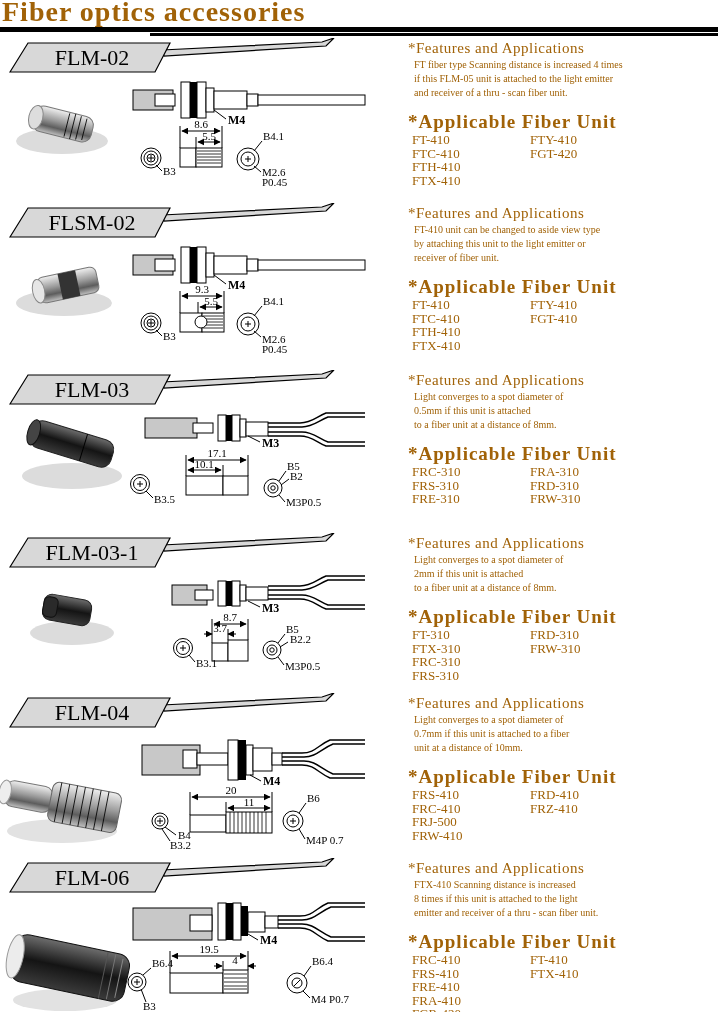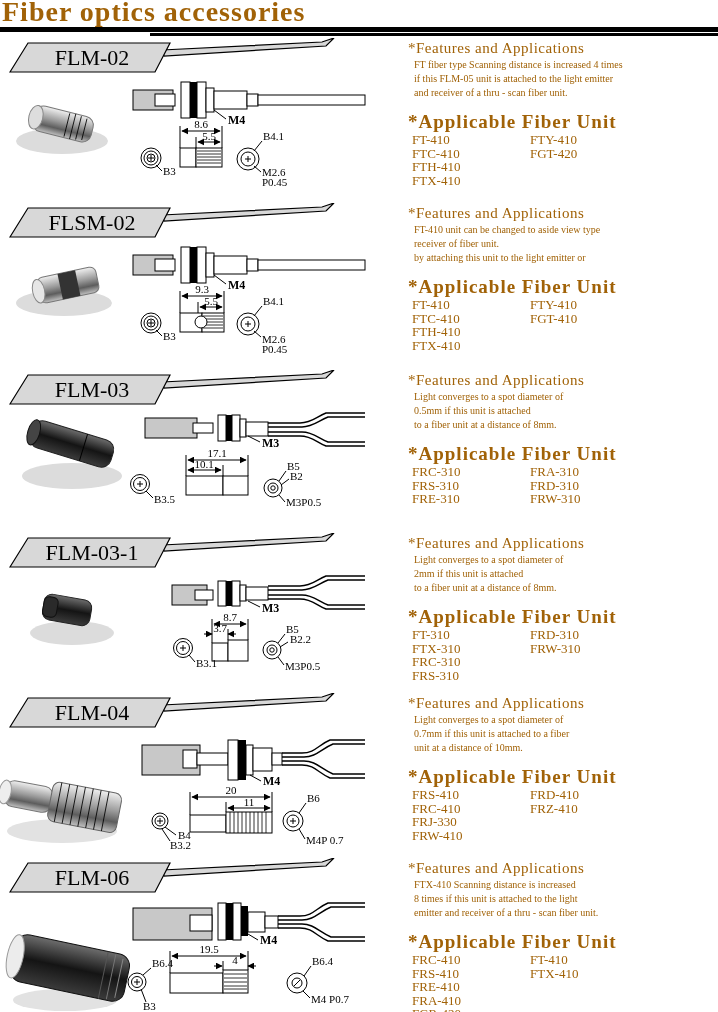--- a/index.html
+++ b/index.html
@@ -200,22 +200,22 @@
         <text class="dt" x="263" y="102">B4.1</text>
         <line class="dl" x1="254" y1="128" x2="261" y2="134"></line>
         <text class="dt" x="262" y="140">M2.6</text>
         <text class="dt" x="262" y="150">P0.45</text>
       </g>
     </svg>
     <div class="rcol">
       <h3 class="fh">*Features and Applications</h3>
       <div>
           <div class="fline">FT-410 unit can be changed to aside view type</div>
+          <div class="fline">by attaching this unit to the light emitter or</div>
           <div class="fline">receiver of fiber unit.</div>
-          <div class="fline">by attaching this unit to the light emitter or</div>
         </div>
       <h2 class="ah">*Applicable Fiber Unit</h2>
       <div class="units">
         <div class="ucol">
             <div class="unit">FT-410</div>
             <div class="unit">FTC-410</div>
             <div class="unit">FTH-410</div>
             <div class="unit">FTX-410</div>
           </div>
         <div class="ucol">
@@ -467,21 +467,21 @@
       <div>
           <div class="fline">Light converges to a spot diameter of</div>
           <div class="fline">0.7mm if this unit is attached to a fiber</div>
           <div class="fline">unit at a distance of 10mm.</div>
         </div>
       <h2 class="ah">*Applicable Fiber Unit</h2>
       <div class="units">
         <div class="ucol">
             <div class="unit">FRS-410</div>
             <div class="unit">FRC-410</div>
-            <div class="unit">FRJ-330</div>
+            <div class="unit">FRJ-500</div>
             <div class="unit">FRW-410</div>
           </div>
         <div class="ucol">
             <div class="unit">FRD-410</div>
             <div class="unit">FRZ-410</div>
           </div>
       </div>
     </div>
   </section>
 

